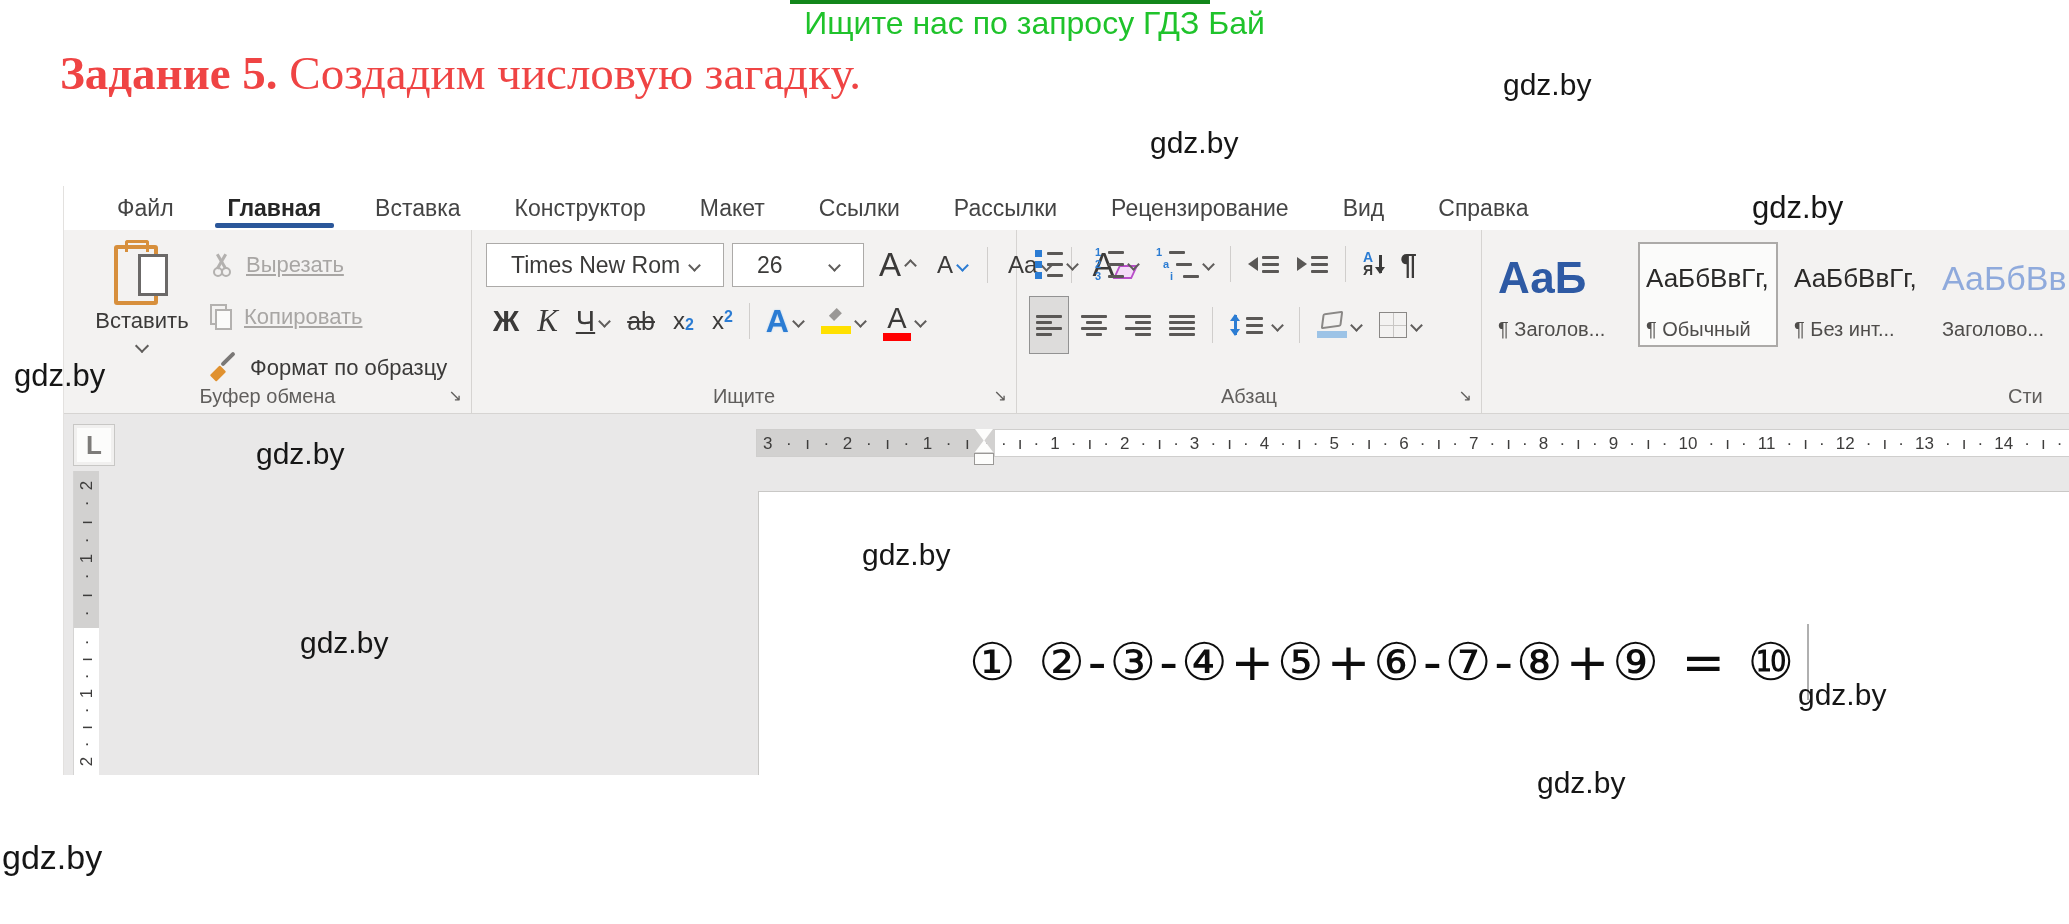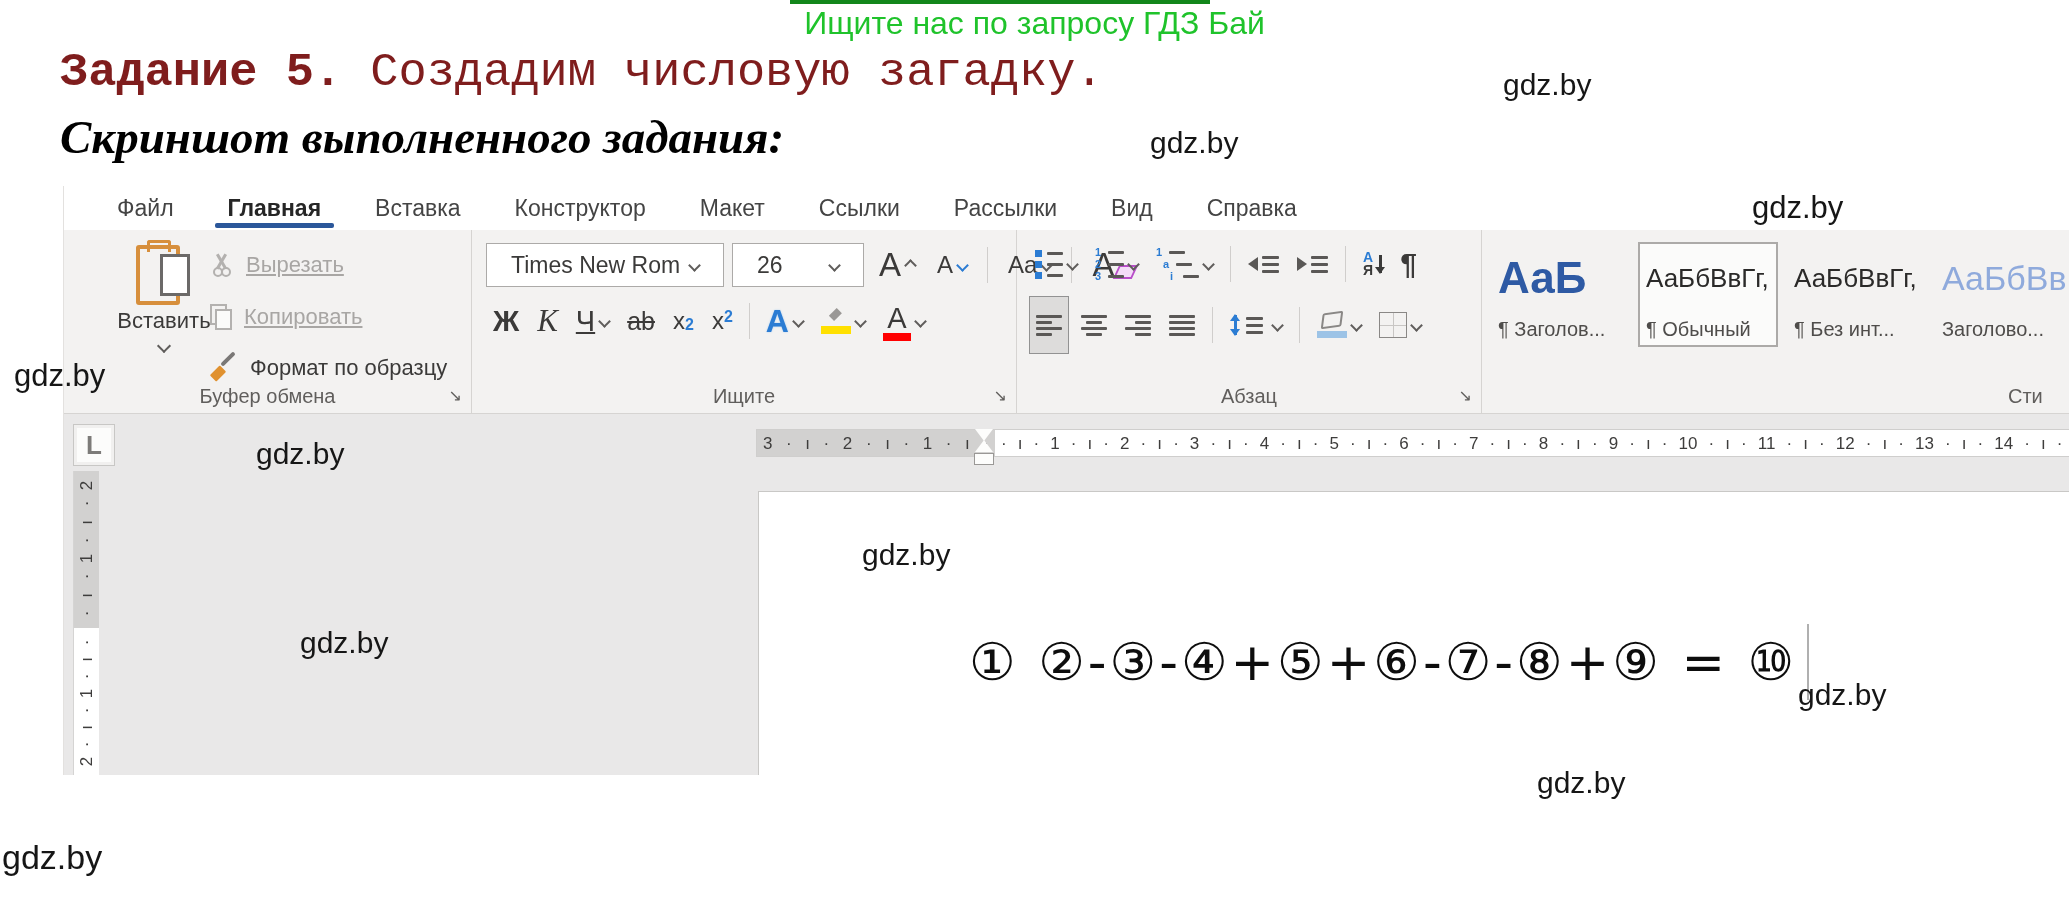--- a/index.html
+++ b/index.html
@@ -2,22 +2,22 @@
 <html><head>
 <meta charset="utf-8">
 <style>
   html,body{margin:0;padding:0;background:#fff;}
   .stage{position:relative;width:2069px;height:924px;overflow:hidden;background:#fff;
          font-family:"Liberation Sans",sans-serif;color:#111;}
   
   .promo-cut{position:absolute;left:790px;top:0;width:420px;height:4px;background:#12861b;}
   .promo{position:absolute;left:0;top:5px;width:100%;text-align:center;
          font-size:32px;color:#1fc32b;}
-  .heading{position:absolute;left:60px;top:46px;font-family:Liberation Mono, monospace;
-           font-size:47px;color:#7f1d1d;white-space:nowrap;}
+  .heading{position:absolute;left:60px;top:46px;font-family:Liberation Serif, serif;
+           font-size:47px;color:#ef4444;white-space:nowrap;}
   .heading .hb{font-weight:bold;}
   .caption{position:absolute;left:60px;top:110px;font-family:"Liberation Serif",serif;
            font-size:47px;font-weight:bold;font-style:italic;color:#000;white-space:nowrap;}
   
   .word{position:absolute;left:63px;top:186px;width:2006px;height:589px;overflow:hidden;
         border-left:1px solid #e3e1df;background:#fff;}
   .tabbar{height:44px;background:#fff;display:flex;align-items:center;padding-left:26px;}
   .tab{padding:0 27px;font-size:23px;color:#444;position:relative;height:44px;
        display:flex;align-items:center;white-space:nowrap;cursor:default;}
   .tab.active{font-weight:bold;color:#262626;}
@@ -34,21 +34,21 @@
   .styles-label{left:auto;right:-18px;width:80px;text-align:left;}
   .launcher{position:absolute;right:9px;bottom:8px;font-size:16px;color:#605e5c;cursor:default;}
   .launcher::before{content:"↘";}
   
   .chev{display:inline-block;width:8px;height:8px;border-right:2px solid #5f5d5b;
         border-bottom:2px solid #5f5d5b;transform:rotate(45deg);margin-left:5px;}
   .chev.blue{border-color:#2b7cd3;}
   .chev.up{transform:rotate(-135deg);}
   .chev.small{width:7px;height:7px;}
   
-  .paste{position:absolute;left:26px;top:8px;width:104px;text-align:center;cursor:default;margin-left:22px;}
+  .paste{position:absolute;left:26px;top:8px;width:104px;text-align:center;cursor:default;}
   .clipicon{position:relative;width:56px;height:64px;margin:2px auto 0;}
   .clipicon .board{position:absolute;left:0;top:5px;width:36px;height:52px;
      border:4px solid #d78f3c;border-radius:3px;background:#f3f2f1;}
   .clipicon .cliptop{position:absolute;left:11px;top:0;width:18px;height:9px;
      border:3px solid #d78f3c;border-bottom:none;border-radius:3px 3px 0 0;}
   .clipicon .sheet{position:absolute;right:2px;top:14px;width:24px;height:36px;
      background:#fff;border:3px solid #6b6968;}
   .paste-label{font-size:22px;color:#3b3a39;margin-top:4px;}
   .paste .chev{display:block;width:8px;height:8px;margin:7px auto 0;}
   .clip-row{position:absolute;left:146px;display:flex;align-items:center;gap:12px;
@@ -197,32 +197,32 @@
 <body>
 
 <div class="stage">
 
   <div class="promo-cut"></div>
   <div class="promo">Ищите нас по запросу ГДЗ Бай</div>
 
   <div class="heading">
     <span class="hb">Задание 5.</span><span> Создадим числовую загадку.</span>
   </div>
-  <div class="caption">Скриншот выполненного задания:</div>
 
   <div class="word">
 
     <div class="tabbar">
         <div class="tab">Файл</div>
         <div class="tab active">Главная</div>
         <div class="tab">Вставка</div>
         <div class="tab">Конструктор</div>
         <div class="tab">Макет</div>
         <div class="tab">Ссылки</div>
         <div class="tab">Рассылки</div>
+        <div class="tab">Рецензирование</div>
         <div class="tab">Вид</div>
         <div class="tab">Справка</div>
       </div>
 
     <div class="ribbon">
 
       <div class="grp grp-clip">
         <div class="paste">
           <div class="clipicon">
             <div class="board"></div>

